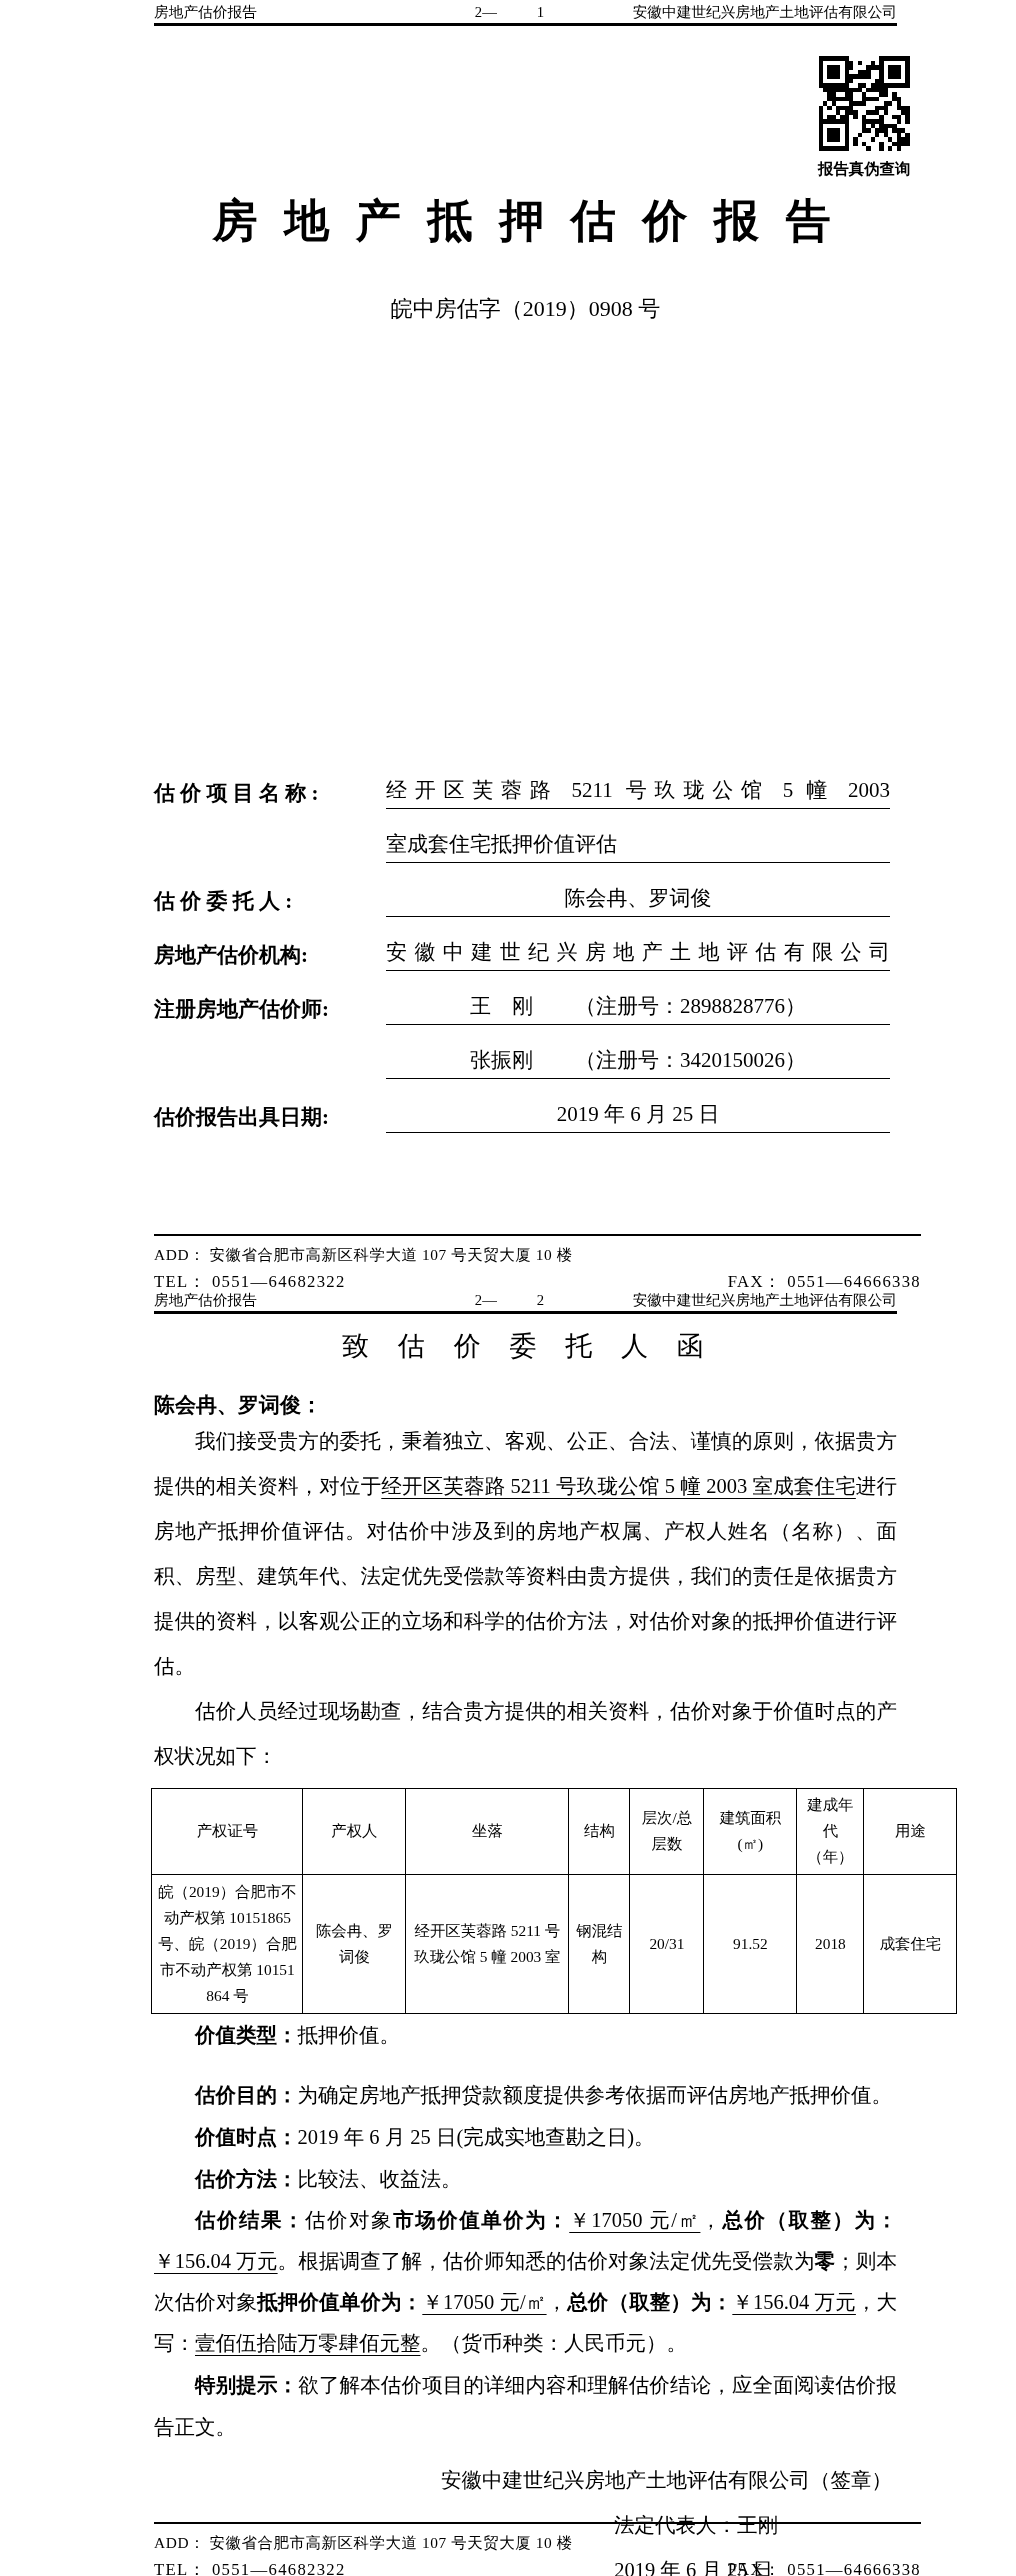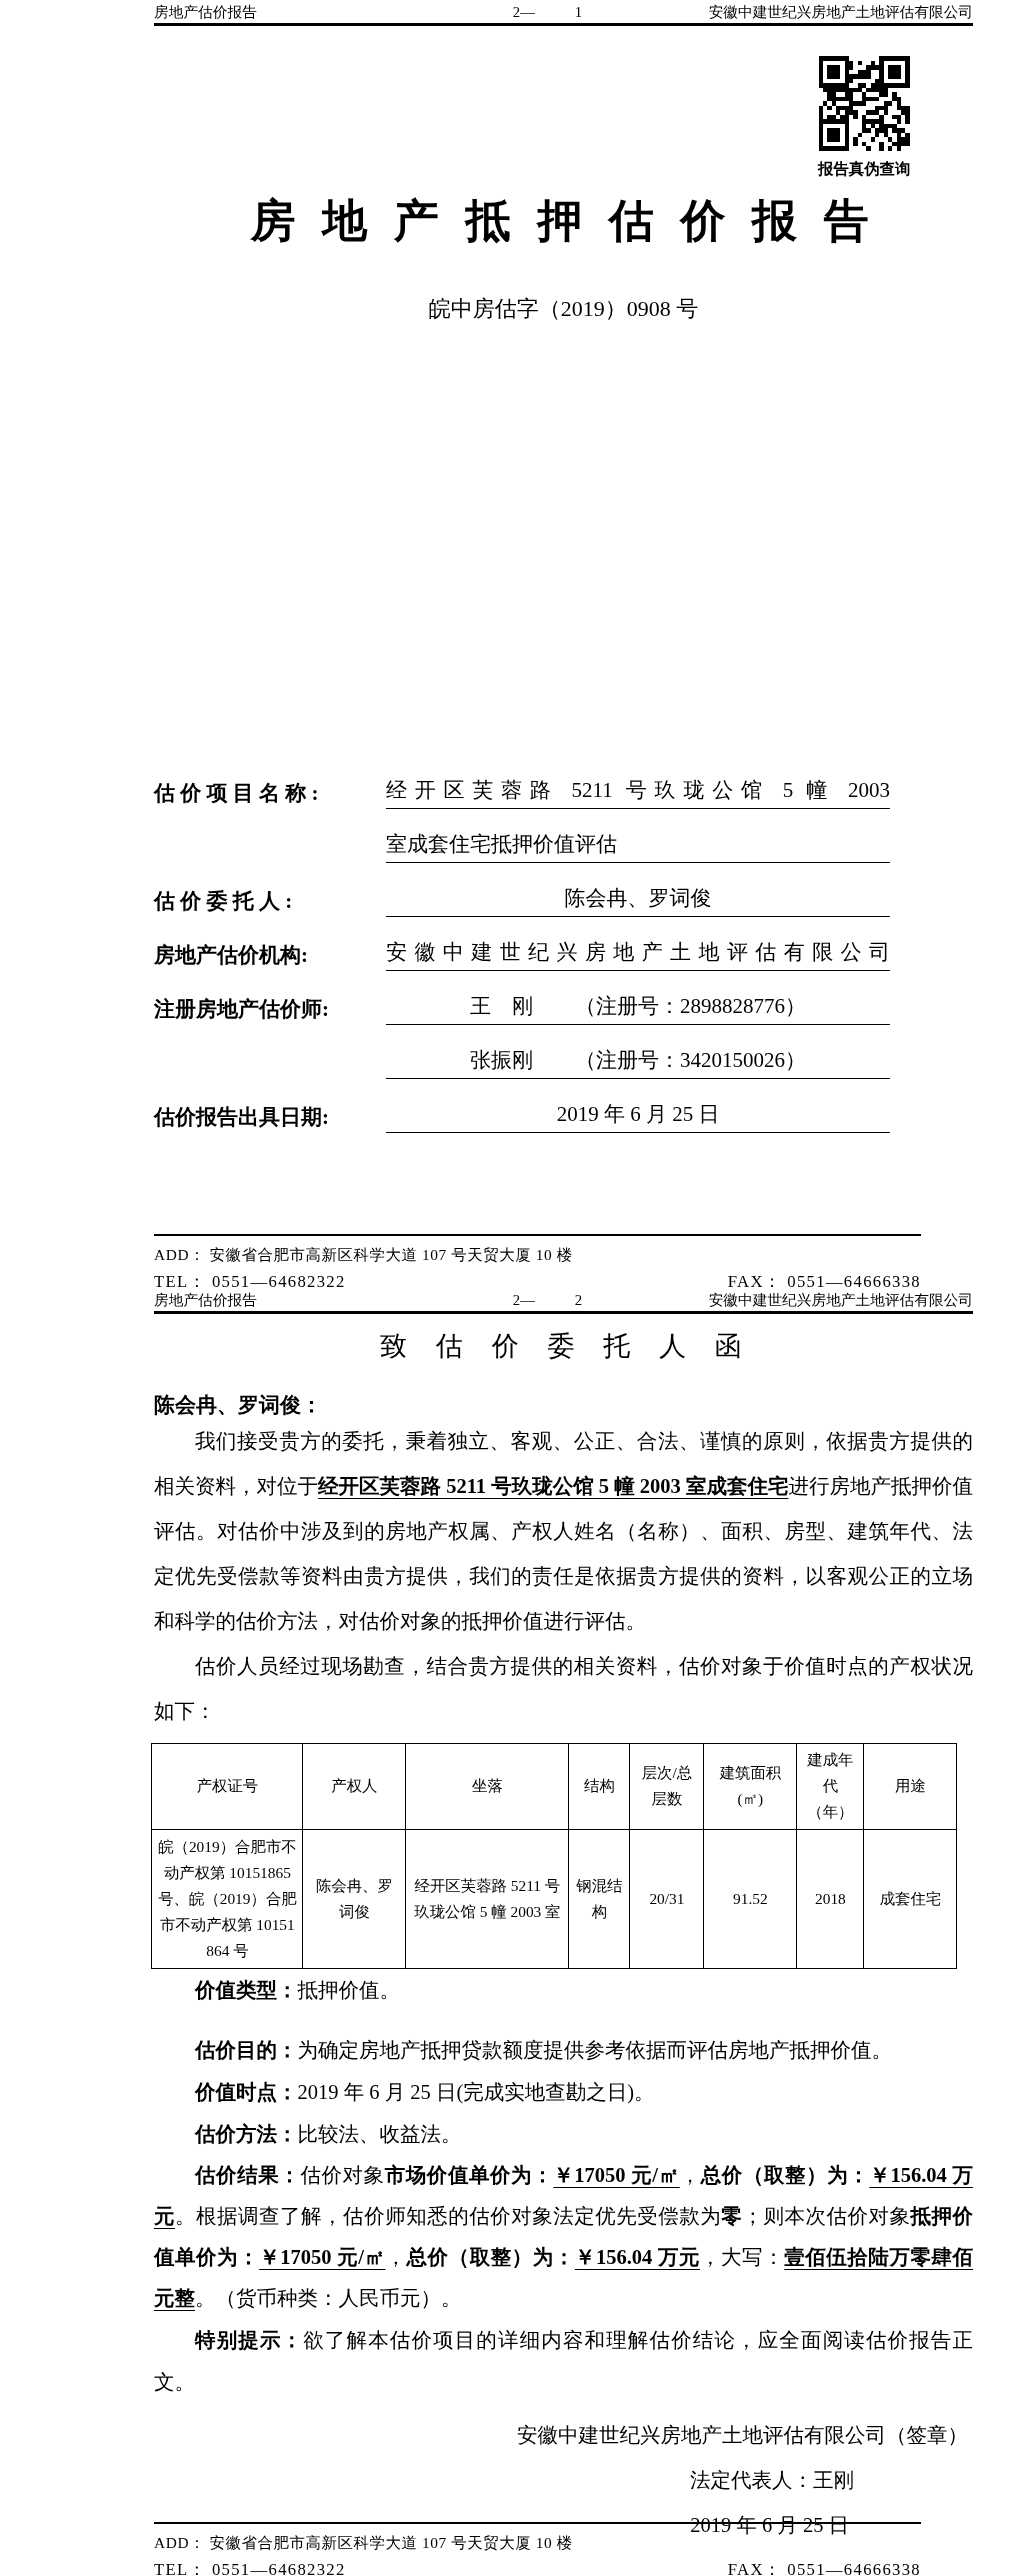--- a/index.html
+++ b/index.html
@@ -1,19 +1,19 @@
 <!DOCTYPE html>
 <html style="font-size:10.3px"><head>
 <meta charset="utf-8">
 <style>
   html,body{margin:0;padding:0;background:#fff}
   .doc{position:relative;width:1017px;height:2576px;background:#ffffff;color:#000;
        font-family:"Liberation Serif","DejaVu Serif",serif;overflow:hidden}
   .page{position:relative;width:1017px;height:1288px}
-  .inner{padding:0 44px 0 154px}
+  .inner{padding:0 120px 0 154px}
 
   
   .pg-header{display:flex;align-items:flex-start;padding-top:3.2px;font-size:14.7px;line-height:18px}
   .pg-header .h-left{width:269px;text-align:left}
   .pg-header .h-mid{flex:1;display:flex;justify-content:center;gap:40px}
   .pg-header .h-right{width:301px;text-align:right}
   .rule{height:2.6px;background:#000;margin-top:1.9px}
   .pg-footer{position:absolute;top:1232px;left:154px;right:96px}
   .f-add{font-size:15.4px;margin-top:8.3px;letter-spacing:0.6px}
   .f-row{display:flex;justify-content:space-between;font-size:16.7px;margin-top:4.5px;letter-spacing:1.3px}
@@ -34,21 +34,21 @@
   .fvalue.just{text-align:justify;text-align-last:justify}
   .fvalue.left{text-align:left}
 
   
   .letter-title{font-size:27px;font-weight:normal;text-align:center;letter-spacing:5.1px;margin-top:14px;white-space:pre}
   .salutation{font-size:21px;font-weight:bold;margin-top:28px;line-height:27px}
   .para{font-size:20.5px;line-height:45px;text-indent:41px;text-align:justify;margin:0}
   .para.tight{line-height:42px}
   .para.result{line-height:41px}
   .b{font-weight:bold}
-  .bu{font-weight:bold;text-decoration:underline;text-underline-offset:5.1px;text-decoration-thickness:1.3px}
+  .bu{font-weight:normal;text-decoration:underline;text-underline-offset:5.1px;text-decoration-thickness:1.3px}
   .rtable{border-collapse:collapse;table-layout:fixed;width:804px;margin-top:9px;margin-left:-2.6px}
   .rtable th,.rtable td{border:1.3px solid #000;font-weight:normal;font-size:15.4px;text-align:center;
         vertical-align:middle;padding:3.8px 5.1px;line-height:26px;word-break:break-all}
   .rtable thead tr{height:64px}
   .rtable tbody tr{height:97px}
   .sig{font-size:20.5px;line-height:45px;margin-top:10.3px;text-align:right}
   .sig .s1{margin-right:5.1px}
   .sig .s2{margin-right:119px}
   .sig .s3{margin-right:124px}
   .mt28{margin-top:18px}

